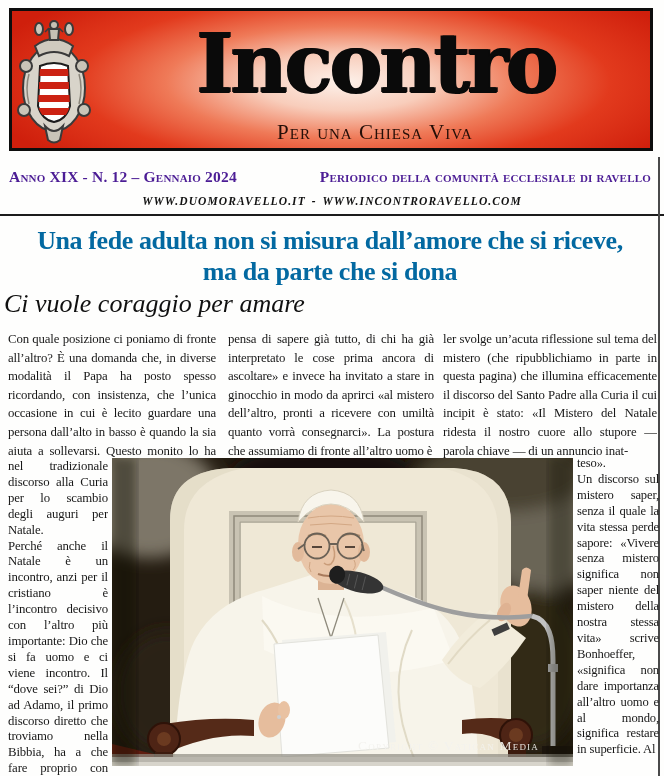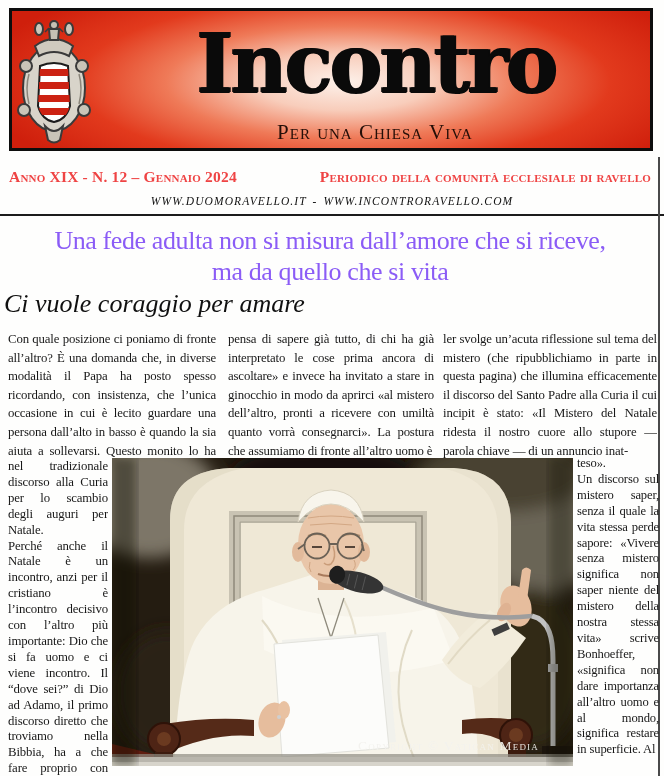--- a/index.html
+++ b/index.html
@@ -25,33 +25,33 @@
   }
   .mast-sub{
     position:absolute;left:92px;right:4px;bottom:3px;text-align:center;
     font-variant:small-caps;font-weight:normal;font-size:21px;
     letter-spacing:1px;color:#240e07;
   }
   
   .issuebar{
     position:absolute;top:168px;left:9px;right:13px;
     display:flex;justify-content:space-between;align-items:baseline;
-    font-variant:small-caps;font-weight:bold;font-size:15.5px;color:#ef4444;
+    font-variant:small-caps;font-weight:bold;font-size:15.5px;color:#4c1d95;
     letter-spacing:.2px;white-space:nowrap;
   }
   .webline{
     position:absolute;top:195px;left:0;width:100%;text-align:center;
-    font-weight:normal;font-style:italic;font-size:11.5px;letter-spacing:1.1px;
+    font-weight:bold;font-style:italic;font-size:11.5px;letter-spacing:1.1px;
     word-spacing:2px;color:#121212;
   }
   .rule{position:absolute;top:214px;left:0;width:664px;height:0;border-top:2px solid #1c1c1c;}
   .edge-line{position:absolute;top:157px;bottom:0;right:4px;width:2px;background:#4a4a4a;}
   
-  .hl{position:absolute;left:4px;right:8px;text-align:center;color:#8b5cf6;
-      font-weight:normal;white-space:nowrap;}
+  .hl{position:absolute;left:4px;right:8px;text-align:center;color:#0369a1;
+      font-weight:bold;white-space:nowrap;}
   .hl1{top:226px;font-size:26px;letter-spacing:-.4px;}
   .hl2{top:257px;font-size:26px;letter-spacing:-.4px;}
   .kicker{position:absolute;left:4px;right:8px;top:289px;
       font-style:italic;font-size:26px;font-weight:normal;color:#101010;letter-spacing:0;}
   
   .col{
     position:absolute;text-align:justify;overflow:hidden;
     font-size:12.8px;line-height:18.6px;letter-spacing:-.15px;color:#181818;
   }
   .col p{margin:0;}
@@ -112,21 +112,21 @@
 
   <div class="issuebar">
     <span>Anno XIX - N. 12 – Gennaio 2024</span>
     <span>Periodico della comunità ecclesiale di ravello</span>
   </div>
   <div class="webline">WWW.DUOMORAVELLO.IT - WWW.INCONTRORAVELLO.COM</div>
   <div class="rule"></div>
   <div class="edge-line"></div>
 
   <div class="hl hl1">Una fede adulta non si misura dall’amore che si riceve,</div>
-  <div class="hl hl2">ma da quello che si vita</div>
+  <div class="hl hl2">ma da parte che si dona</div>
   <div class="kicker">Ci vuole coraggio per amare</div>
 
   <div class="col c1">Con quale posizione ci poniamo di fronte all’altro? È una domanda che, in diverse modalità il Papa ha posto spesso ricordando, con insistenza, che l’unica occasione in cui è lecito guardare una persona dall’alto in basso è quando la sia aiuta a sollevarsi. Questo monito lo ha rivolto</div>
   <div class="col c2">pensa di sapere già tutto, di chi ha già interpretato le cose prima ancora di ascoltare» e invece ha invitato a stare in ginocchio in modo da aprirci «al mistero dell’altro, pronti a ricevere con umiltà quanto vorrà consegnarci». La postura che assumiamo di fronte all’altro uomo è</div>
   <div class="col c3">ler svolge un’acuta riflessione sul tema del mistero (che ripubblichiamo in parte in questa pagina) che illumina efficacemente il discorso del Santo Padre alla Curia il cui incipit è stato: «Il Mistero del Natale ridesta il nostro cuore allo stupore — parola chiave — di un annuncio inat-</div>
 
   <div class="col narrow n1">
     <p>nel tradizionale discorso alla Curia per lo scambio degli auguri per Natale.</p>
     <p>Perché anche il Natale è un incontro, anzi per il cristiano è l’incontro decisivo con l’altro più importante: Dio che si fa uomo e ci viene incontro. Il “dove sei?” di Dio ad Adamo, il primo discorso diretto che troviamo nella Bibbia, ha a che fare proprio con questa domanda: qual è la nostra relazione</p>
   </div>

